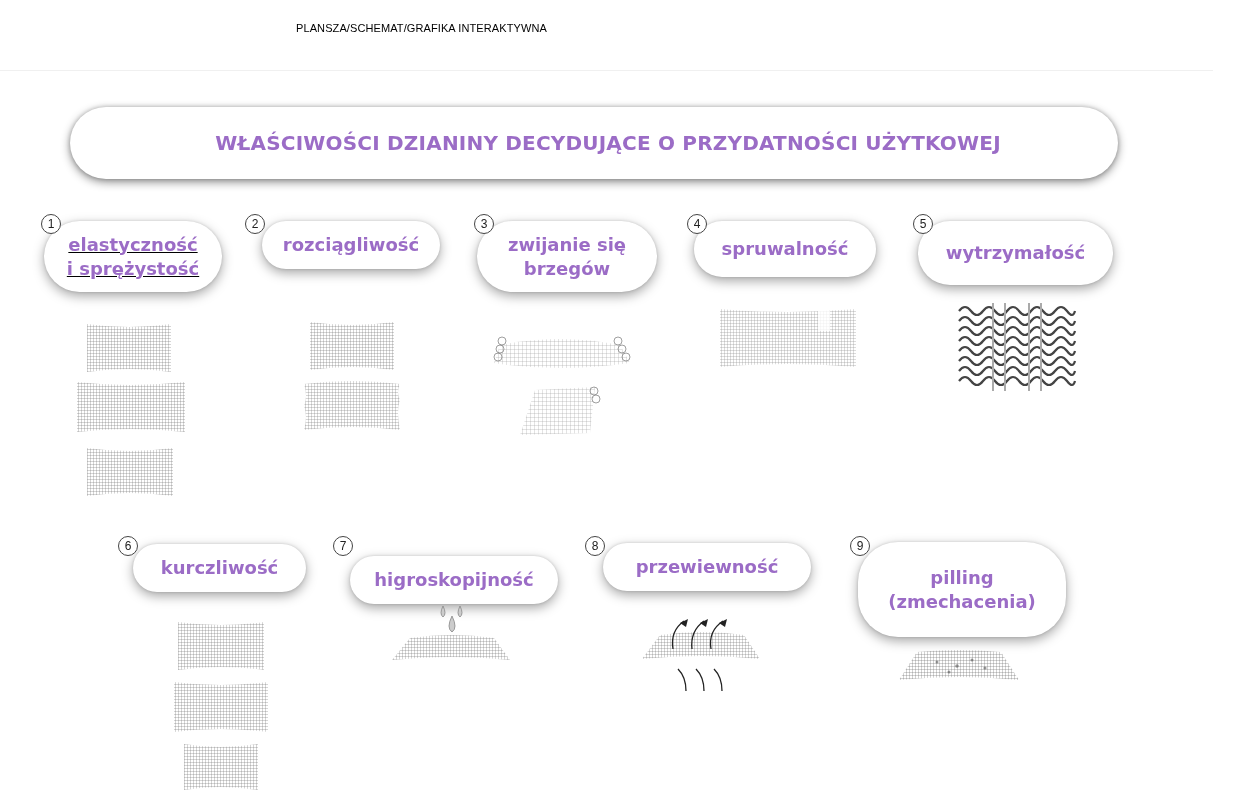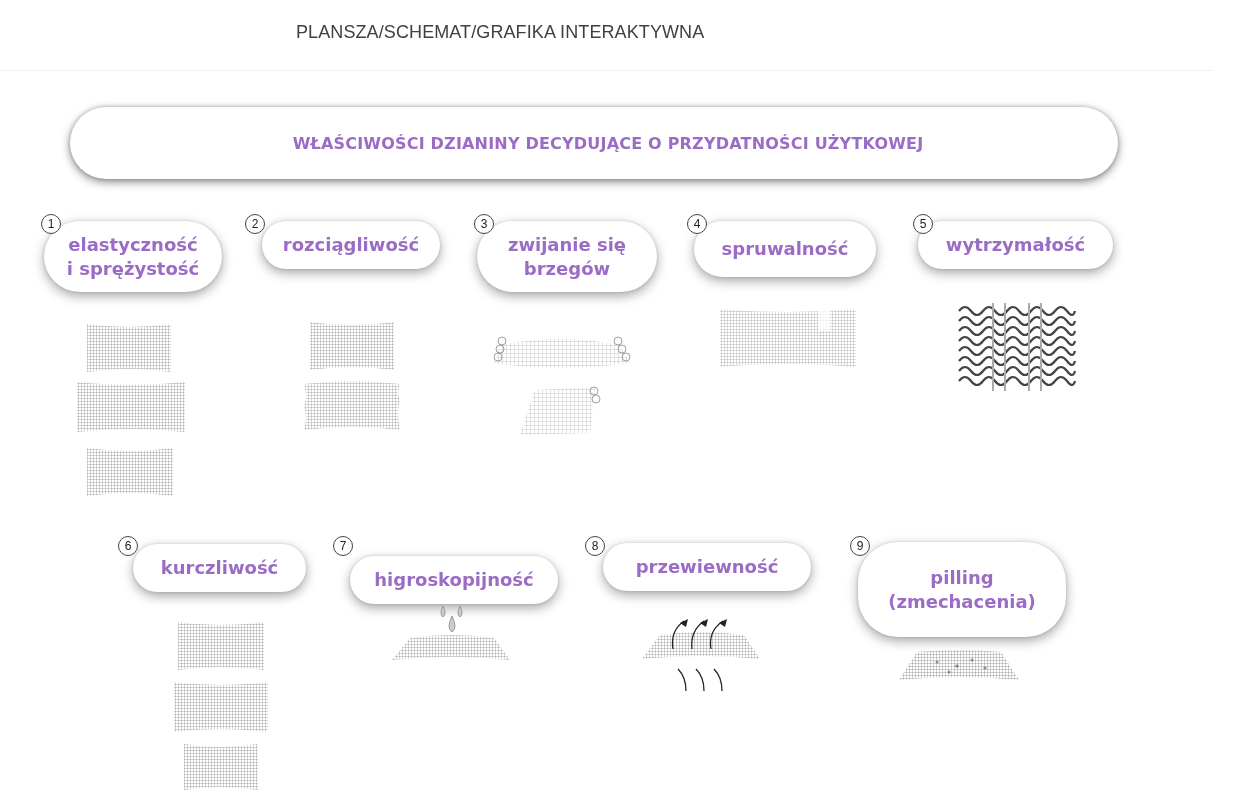--- a/index.html
+++ b/index.html
@@ -1,21 +1,21 @@
 <!DOCTYPE html>
 <html><head>
 <meta charset="utf-8">
 <style>
   html, body { margin:0; padding:0; background:#ffffff; }
   body { width:1235px; height:790px; position:relative; overflow:hidden; font-family:"DejaVu Sans", sans-serif; }
   .header { position:absolute; left:0; top:0; width:1213px; height:70px; border-bottom:1px solid #f0f0f0; }
-  .header-label { position:absolute; left:296px; top:22px; font-family:"Liberation Sans", sans-serif; font-size:18px; color:#404040; letter-spacing:0.1px; }
+  .header-label { position:absolute; left:296px; top:22px; font-family:"Liberation Sans", sans-serif; font-size:11px; color:#000000; letter-spacing:0.1px; }
   .title-pill { position:absolute; left:70px; top:107px; width:1048px; height:72px; border-radius:36px; background:#fff;
     box-shadow: 0 3px 10px rgba(0,0,0,0.45), 0 0 4px rgba(0,0,0,0.2); display:flex; align-items:center; justify-content:center; }
-  .title-text { font-family:"DejaVu Sans", sans-serif; font-weight:bold; font-size:16px; color:#9b6cc6; letter-spacing:0.2px;margin-left:28px; }
+  .title-text { font-family:"DejaVu Sans", sans-serif; font-weight:bold; font-size:20px; color:#9b6cc6; letter-spacing:0.2px;margin-left:28px; }
   .pill { position:absolute; background:#fff; border-radius:40px; box-shadow: 0 4px 12px rgba(0,0,0,0.35), 0 0 3px rgba(0,0,0,0.15);
     display:flex; align-items:center; justify-content:center; text-align:center; }
   .pill-label { font-family:"DejaVu Sans", sans-serif; font-weight:bold; font-size:18px; color:#9b6cc6; line-height:24px; white-space:pre-line; }
   .num { position:absolute; width:20px; height:20px; border-radius:50%; background:#fff; border:1px solid #444; font-family:"Liberation Sans", sans-serif;
     font-size:12px; color:#222; display:flex; align-items:center; justify-content:center; box-sizing:border-box; }
   .illus { position:absolute; }
   svg { display:block; }
 </style>
 </head>
 <body>
@@ -32,21 +32,21 @@
 </svg>
 
 <div class="header">
   <span class="header-label">PLANSZA/SCHEMAT/GRAFIKA INTERAKTYWNA</span>
 </div>
 
 <div class="title-pill">
   <span class="title-text">WŁAŚCIWOŚCI DZIANINY DECYDUJĄCE O PRZYDATNOŚCI UŻYTKOWEJ</span>
 </div>
 
-<div class="pill" style="left:44px;top:221px;width:178px;height:71px;">
+<div class="pill" style="left:44px;top:221px;width:178px;height:71px;text-decoration:underline;">
   <span class="pill-label">elastyczność
 i sprężystość</span>
 </div>
 <div class="num" style="left:41px;top:214px;">1</div>
 
 <div class="pill" style="left:262px;top:221px;width:178px;height:48px;">
   <span class="pill-label">rozciągliwość</span>
 </div>
 <div class="num" style="left:245px;top:214px;">2</div>
 
@@ -54,21 +54,21 @@
   <span class="pill-label">zwijanie się
 brzegów</span>
 </div>
 <div class="num" style="left:474px;top:214px;">3</div>
 
 <div class="pill" style="left:694px;top:221px;width:182px;height:56px;">
   <span class="pill-label">spruwalność</span>
 </div>
 <div class="num" style="left:687px;top:214px;">4</div>
 
-<div class="pill" style="left:918px;top:221px;width:195px;height:48px;">
+<div class="pill" style="left:918px;top:221px;width:195px;height:64px;">
   <span class="pill-label">wytrzymałość</span>
 </div>
 <div class="num" style="left:913px;top:214px;">5</div>
 
 <div class="pill" style="left:133px;top:544px;width:173px;height:48px;">
   <span class="pill-label">kurczliwość</span>
 </div>
 <div class="num" style="left:118px;top:536px;">6</div>
 
 <div class="pill" style="left:350px;top:543px;width:208px;height:48px;margin-top:13px;">

